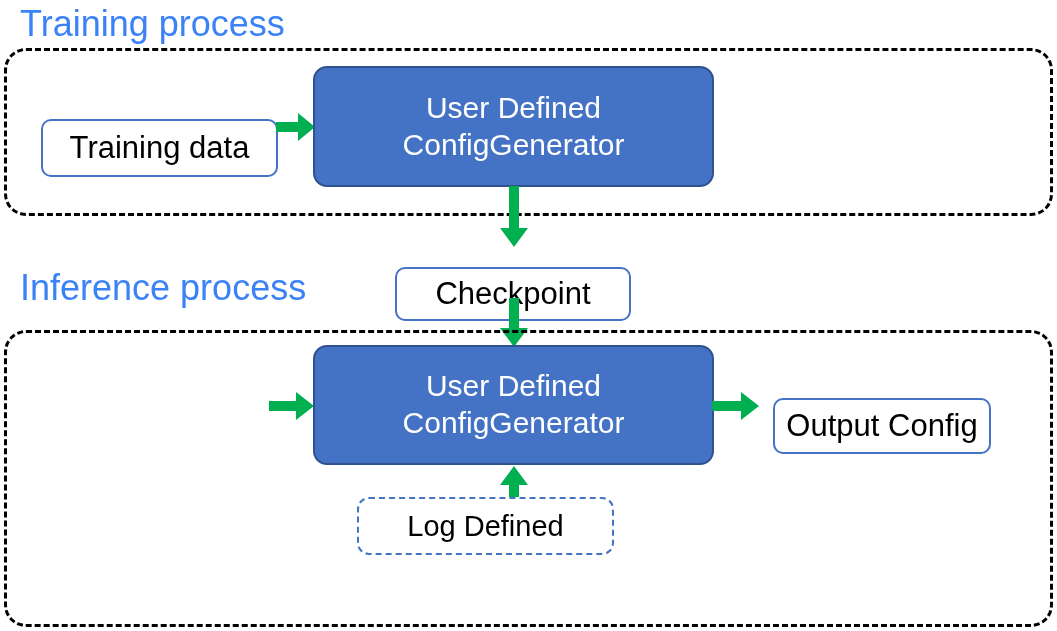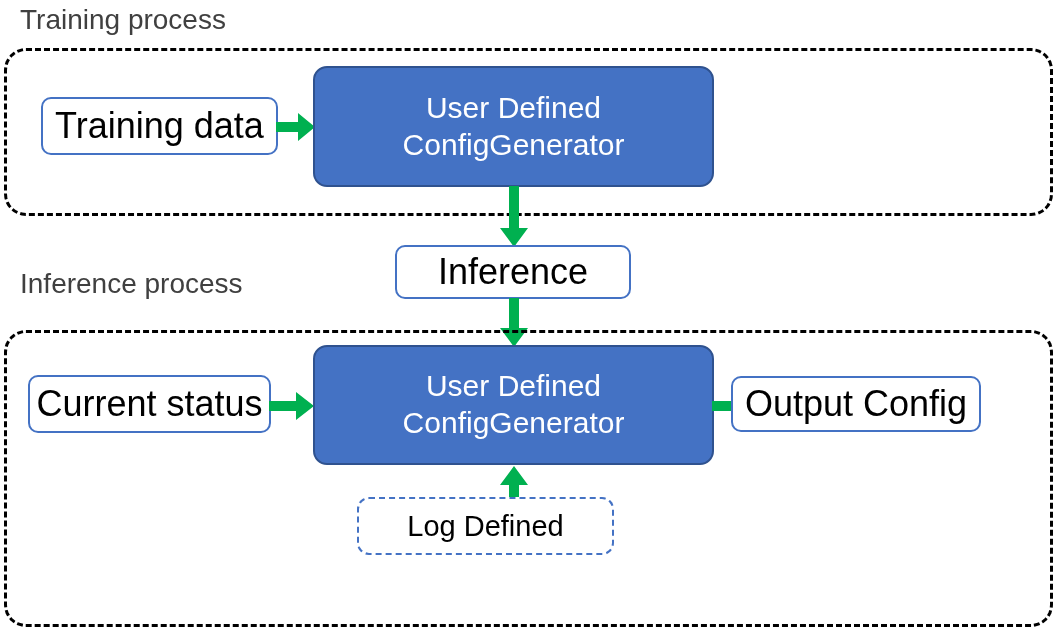--- a/index.html
+++ b/index.html
@@ -14,22 +14,22 @@
     position: relative;
     width: 1057px;
     height: 631px;
     background: #ffffff;
     overflow: hidden;
   }
 
   
   .section-label {
     position: absolute;
-    font-size: 28px;
-    color: #404040;
+    font-size: 36px;
+    color: #3b82f6;
     line-height: 1;
     white-space: nowrap;
   }
   #label-training { left: 20px; top: 6px; }
   #label-inference { left: 20px; top: 270px; }
 
   
   .group-box {
     position: absolute;
     border: 3px dashed #000000;
@@ -44,27 +44,28 @@
   .node-plain {
     position: absolute;
     box-sizing: border-box;
     background: #ffffff;
     border: 2px solid #4472C4;
     border-radius: 10px;
     display: flex;
     align-items: center;
     justify-content: center;
     color: #000000;
-    font-size: 36px;
+    font-size: 31px;
     white-space: nowrap;
+    margin-top: 22px;
   }
   #node-training-data  { left: 41px;  top: 97px;  width: 237px; height: 58px; }
   #node-checkpoint     { left: 395px; top: 245px; width: 236px; height: 54px; }
   #node-current-status { left: 28px;  top: 375px; width: 243px; height: 58px; }
-  #node-output-config  { left: 731px; top: 376px; width: 250px; height: 56px; }
+  #node-output-config  { left: 773px; top: 376px; width: 218px; height: 56px; }
 
   
   .node-filled {
     position: absolute;
     box-sizing: border-box;
     background: #4472C4;
     border: 2px solid #2F528F;
     border-radius: 14px;
     display: flex;
     flex-direction: column;
@@ -125,33 +126,32 @@
     <span>User Defined</span>
     <span>ConfigGenerator</span>
   </div>
 
   <div class="arrow" id="arrow-generator-to-checkpoint">
     <svg width="34" height="62" viewBox="0 0 34 62">
       <path d="M12 0 H22 V42 H31 L17 61 L3 42 H12 Z" fill="#00B050"></path>
     </svg>
   </div>
 
-  <div class="node-plain" id="node-checkpoint">Inference</div>
+  <div class="node-plain" id="node-checkpoint">Checkpoint</div>
 
   <div class="arrow" id="arrow-checkpoint-to-generator">
     <svg width="34" height="50" viewBox="0 0 34 50">
       <path d="M12 0 H22 V30 H31 L17 49 L3 30 H12 Z" fill="#00B050"></path>
     </svg>
   </div>
 
   <div class="section-label" id="label-inference">Inference process</div>
 
   <div class="group-box" id="group-inference"></div>
 
-  <div class="node-plain" id="node-current-status">Current status</div>
 
   <div class="arrow" id="arrow-current-status-to-generator">
     <svg width="46" height="34" viewBox="0 0 46 34">
       <path d="M0 12 H27 V3 L45 17 L27 31 V22 H0 Z" fill="#00B050"></path>
     </svg>
   </div>
 
   <div class="node-filled" id="node-generator-inference">
     <span>User Defined</span>
     <span>ConfigGenerator</span>

